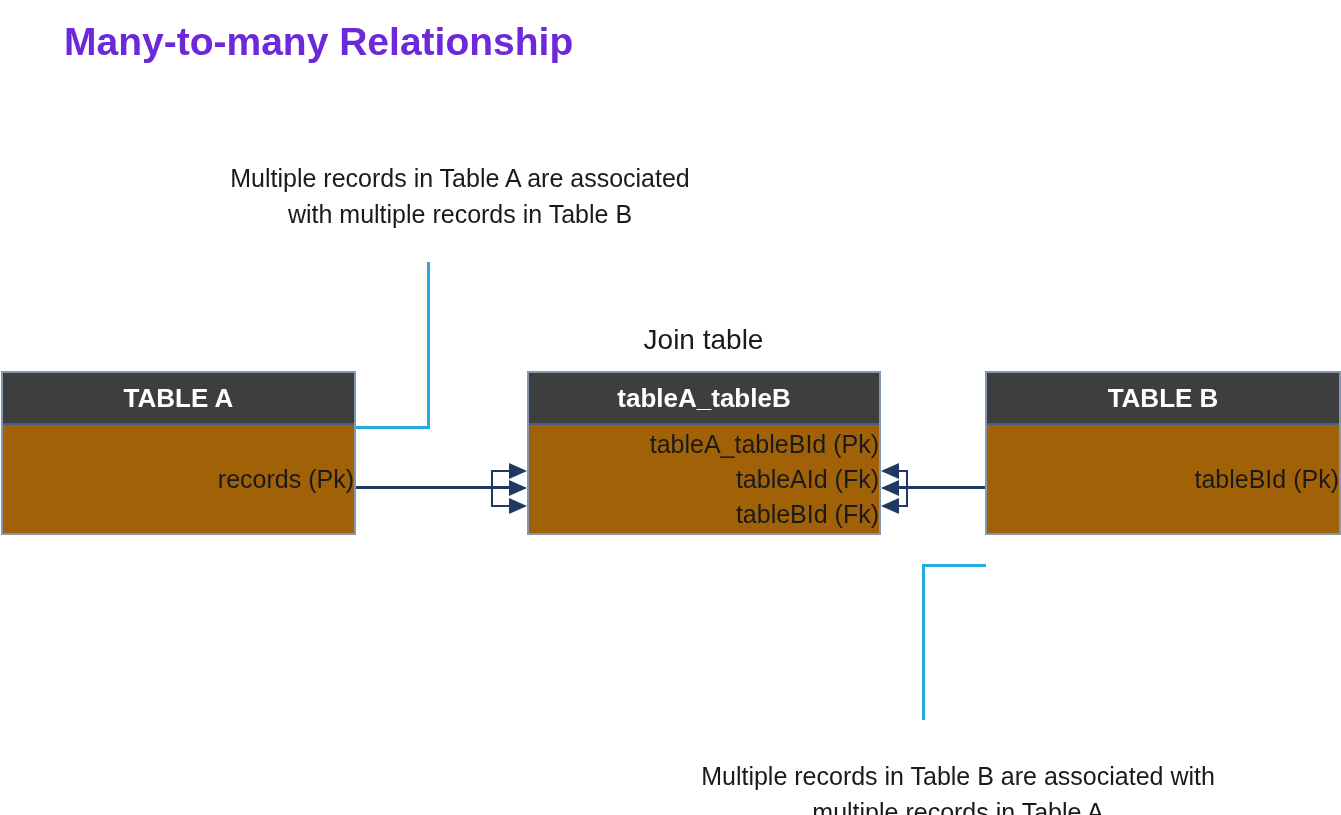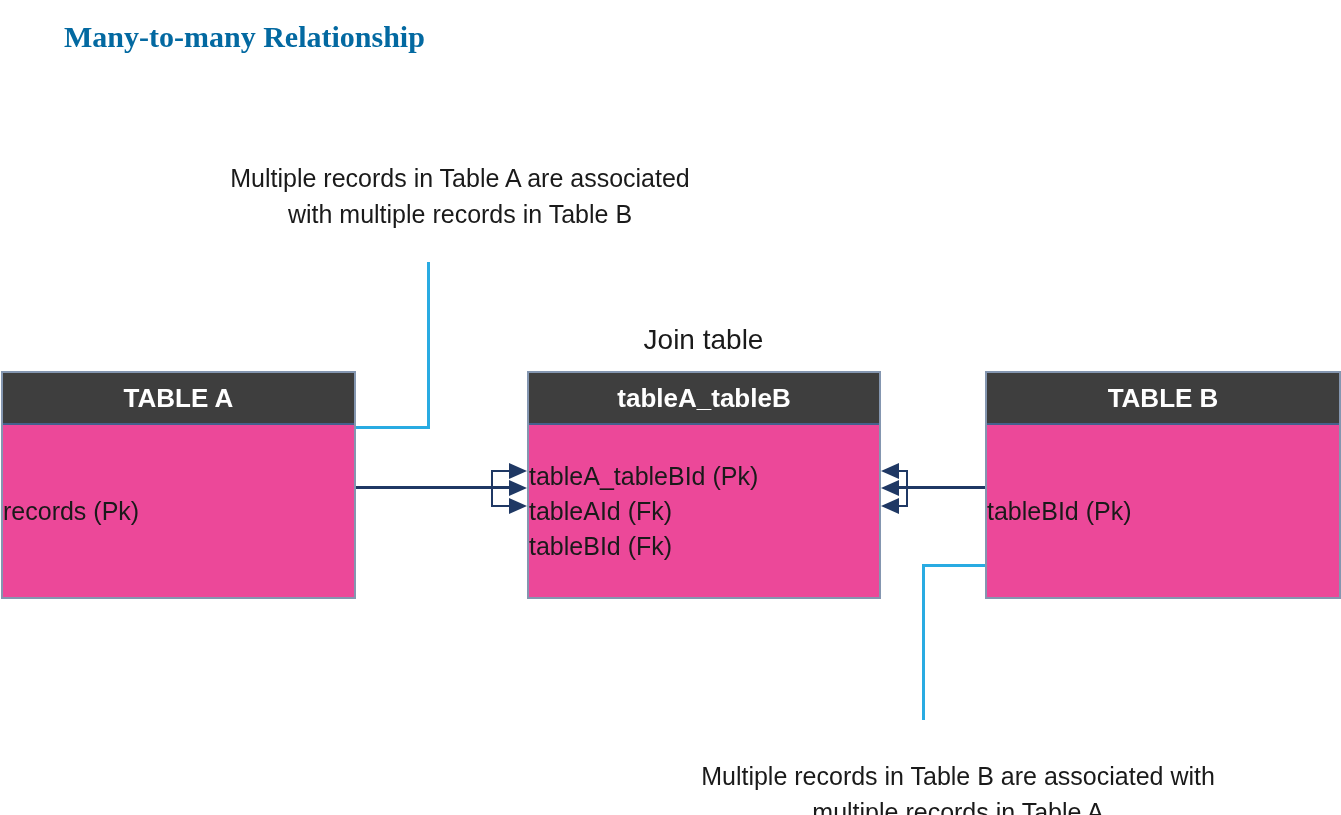--- a/index.html
+++ b/index.html
@@ -14,26 +14,25 @@
     height: 815px;
     background: #ffffff;
     overflow: hidden;
   }
 
   
   .title {
     position: absolute;
     left: 64px;
     top: 20px;
-    font-size: 30px;
+    font-size: 39px;
     font-weight: bold;
-    color: #0369a1;
+    color: #6d28d9;
     letter-spacing: 0px;
     white-space: nowrap;
-    font-family: Liberation Serif, serif;
   }
 
   
   .annotation {
     position: absolute;
     color: #1a1a1a;
     font-size: 25px;
     line-height: 36px;
     text-align: center;
   }
@@ -47,22 +46,22 @@
     width: 353px;
     text-align: center;
     font-size: 28px;
     color: #1a1a1a;
   }
 
   
   .entity {
     position: absolute;
     top: 371px;
-    height: 228px;
-    background: #ec4899;
+    height: 164px;
+    background: #a16207;
     border: 2px solid #8496B0;
     box-sizing: border-box;
     display: flex;
     flex-direction: column;
   }
   .entity-a    { left: 1px;   width: 355px; }
   .entity-join { left: 527px; width: 354px; }
   .entity-b    { left: 985px; width: 356px; }
 
   .entity-header {
@@ -74,21 +73,21 @@
     font-size: 26px;
     display: flex;
     align-items: center;
     justify-content: center;
     flex: 0 0 auto;
   }
   .entity-body {
     flex: 1 1 auto;
     display: flex;
     flex-direction: column;
-    align-items: flex-start;
+    align-items: flex-end;
     justify-content: center;
   }
   .field {
     font-size: 25px;
     line-height: 35px;
     color: #1a1a1a;
     text-align: center;
   }
 
   

